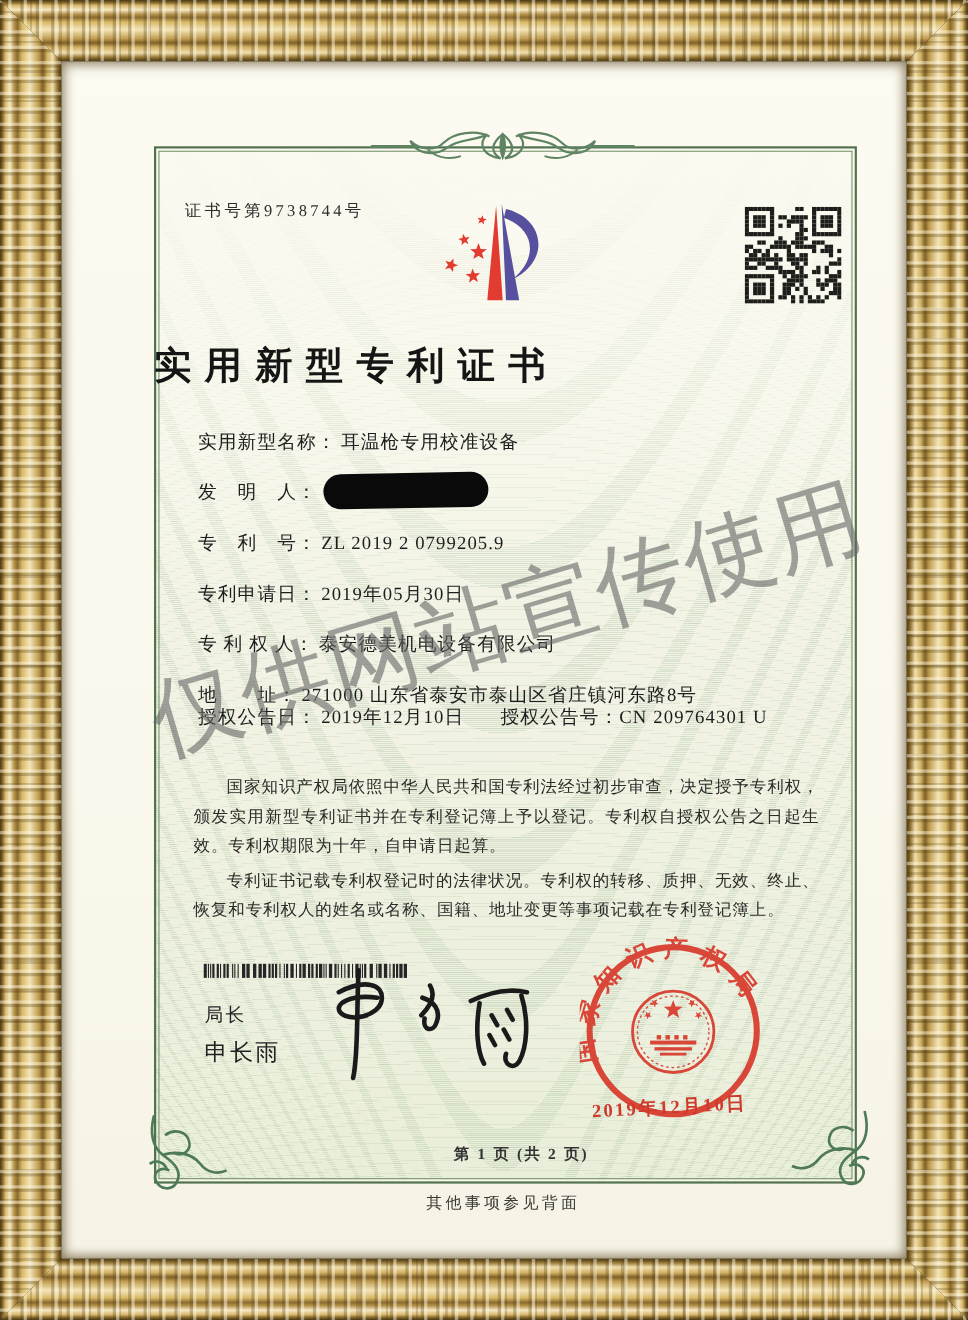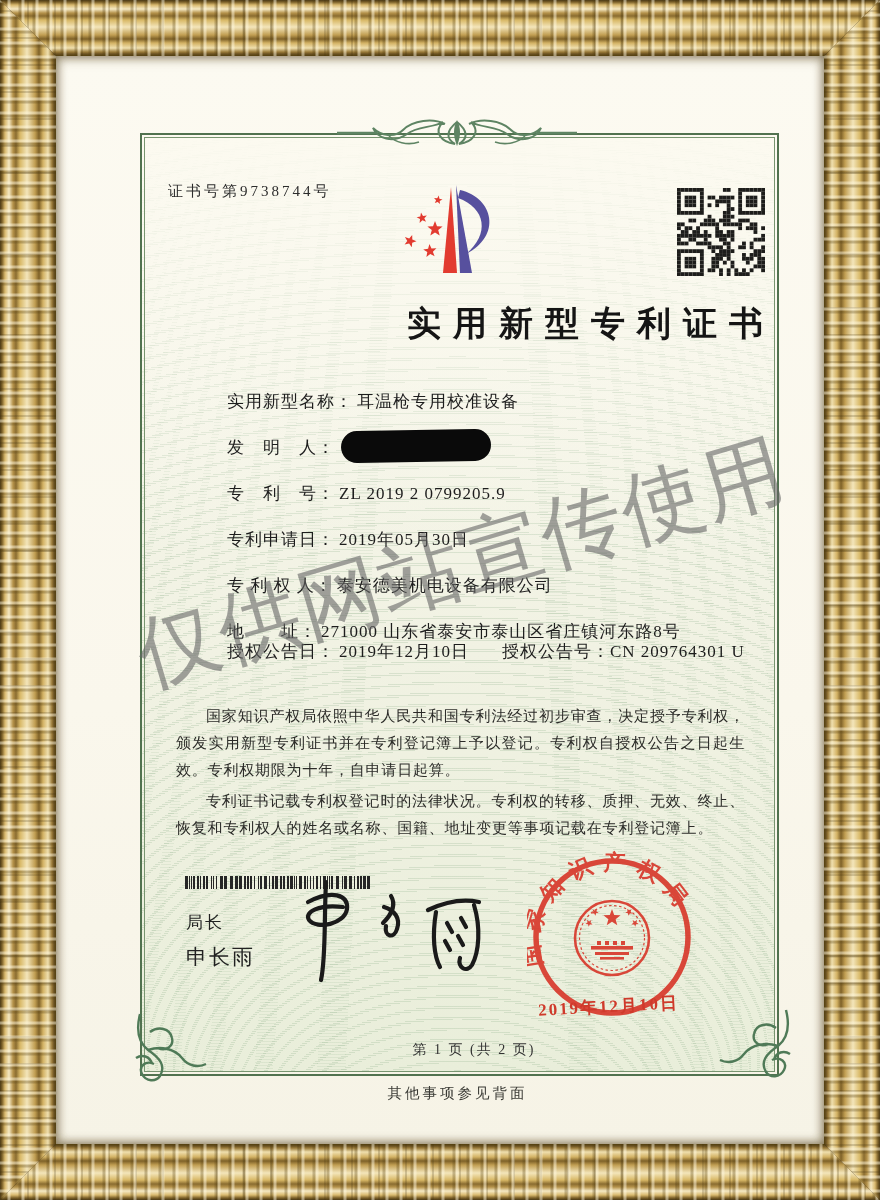--- a/index.html
+++ b/index.html
@@ -42,32 +42,32 @@
       linear-gradient(180deg,rgba(252,250,240,.95) 0%,rgba(252,250,240,.45) 22%,rgba(252,250,240,0) 45%),
       repeating-radial-gradient(ellipse 1300px 340px at 50% 118%, rgba(116,158,116,.20) 0 1px, rgba(116,158,116,0) 1px 7px),
       repeating-radial-gradient(ellipse 1500px 500px at 50% -28%, rgba(116,158,116,.12) 0 1px, rgba(116,158,116,0) 1px 9px),
       linear-gradient(180deg,#f9f8ee 0%,#f1f2e3 55%,#e9eeda 100%);}
   .cert-border{position:absolute;left:140px;top:133px;width:635px;height:939px;z-index:3;
     border:2px solid #51724f;pointer-events:none;}
   .cert-border::before{content:"";position:absolute;inset:2px;border:1px solid #77946f;}
   
   .abs{position:absolute;z-index:5;}
   .cert-no{left:168px;top:182px;font-size:15px;letter-spacing:3px;color:#2c2c2c;}
-  .title{left:140px;top:301px;width:635px;text-align:right;font-size:34px;font-weight:600;letter-spacing:12px;color:#151515;}
-  .frow{left:180px;font-size:17px;color:#1d1d1d;letter-spacing:1px;white-space:nowrap;margin-left:47px;}
+  .title{left:140px;top:310px;width:635px;text-align:left;font-size:34px;font-weight:600;letter-spacing:12px;color:#151515;}
+  .frow{left:180px;font-size:17px;color:#1d1d1d;letter-spacing:1px;white-space:nowrap;}
   .frow .lab{color:#1d1d1d;}
   .frow .val{margin-left:4px;}
   .redact{display:inline-block;vertical-align:middle;width:150px;height:32px;background:#0a0a0a;border-radius:16px;transform:rotate(-1deg);margin-left:6px;margin-top:-6px;}
   .grant-no{position:absolute;left:275px;top:0;}
   .bodytext{left:172px;top:699px;width:577px;font-size:15px;line-height:1.8;color:#2b2b28;letter-spacing:.8px;text-align:justify;}
   .bodytext p{margin:4px;text-indent:2em;}
   .role{left:186px;top:911px;font-size:17px;color:#222;font-family:Liberation Sans, sans-serif;letter-spacing:2px;}
   .role2{left:186px;top:943px;font-size:21px;color:#222;font-family:Liberation Sans, sans-serif;letter-spacing:2px;}
   .seal-date{left:538px;top:994px;width:180px;font-size:17px;color:#cf3a2b;letter-spacing:2px;transform:rotate(-3deg);font-weight:600;z-index:6;}
-  .page-info{left:140px;top:1041px;width:668px;text-align:center;font-size:14px;color:#333;letter-spacing:2px;}
+  .page-info{left:140px;top:1041px;width:668px;text-align:center;font-size:14px;color:#333;letter-spacing:2px;font-weight:bold;}
   .back-note{left:140px;top:1084px;width:635px;text-align:center;font-size:14.5px;color:#3a3a35;letter-spacing:3px;}
   .watermark{left:124px;top:606px;font-size:82px;letter-spacing:2px;color:rgba(102,102,102,.60);
     font-family:"Liberation Sans","DejaVu Sans",sans-serif;font-weight:500;white-space:nowrap;
     transform:rotate(-16.5deg);transform-origin:0 0;z-index:60;pointer-events:none;}
   svg{display:block;}
 </style>
 </head>
 <body>
 
 <div class="fr fr-h fr-top"></div>

